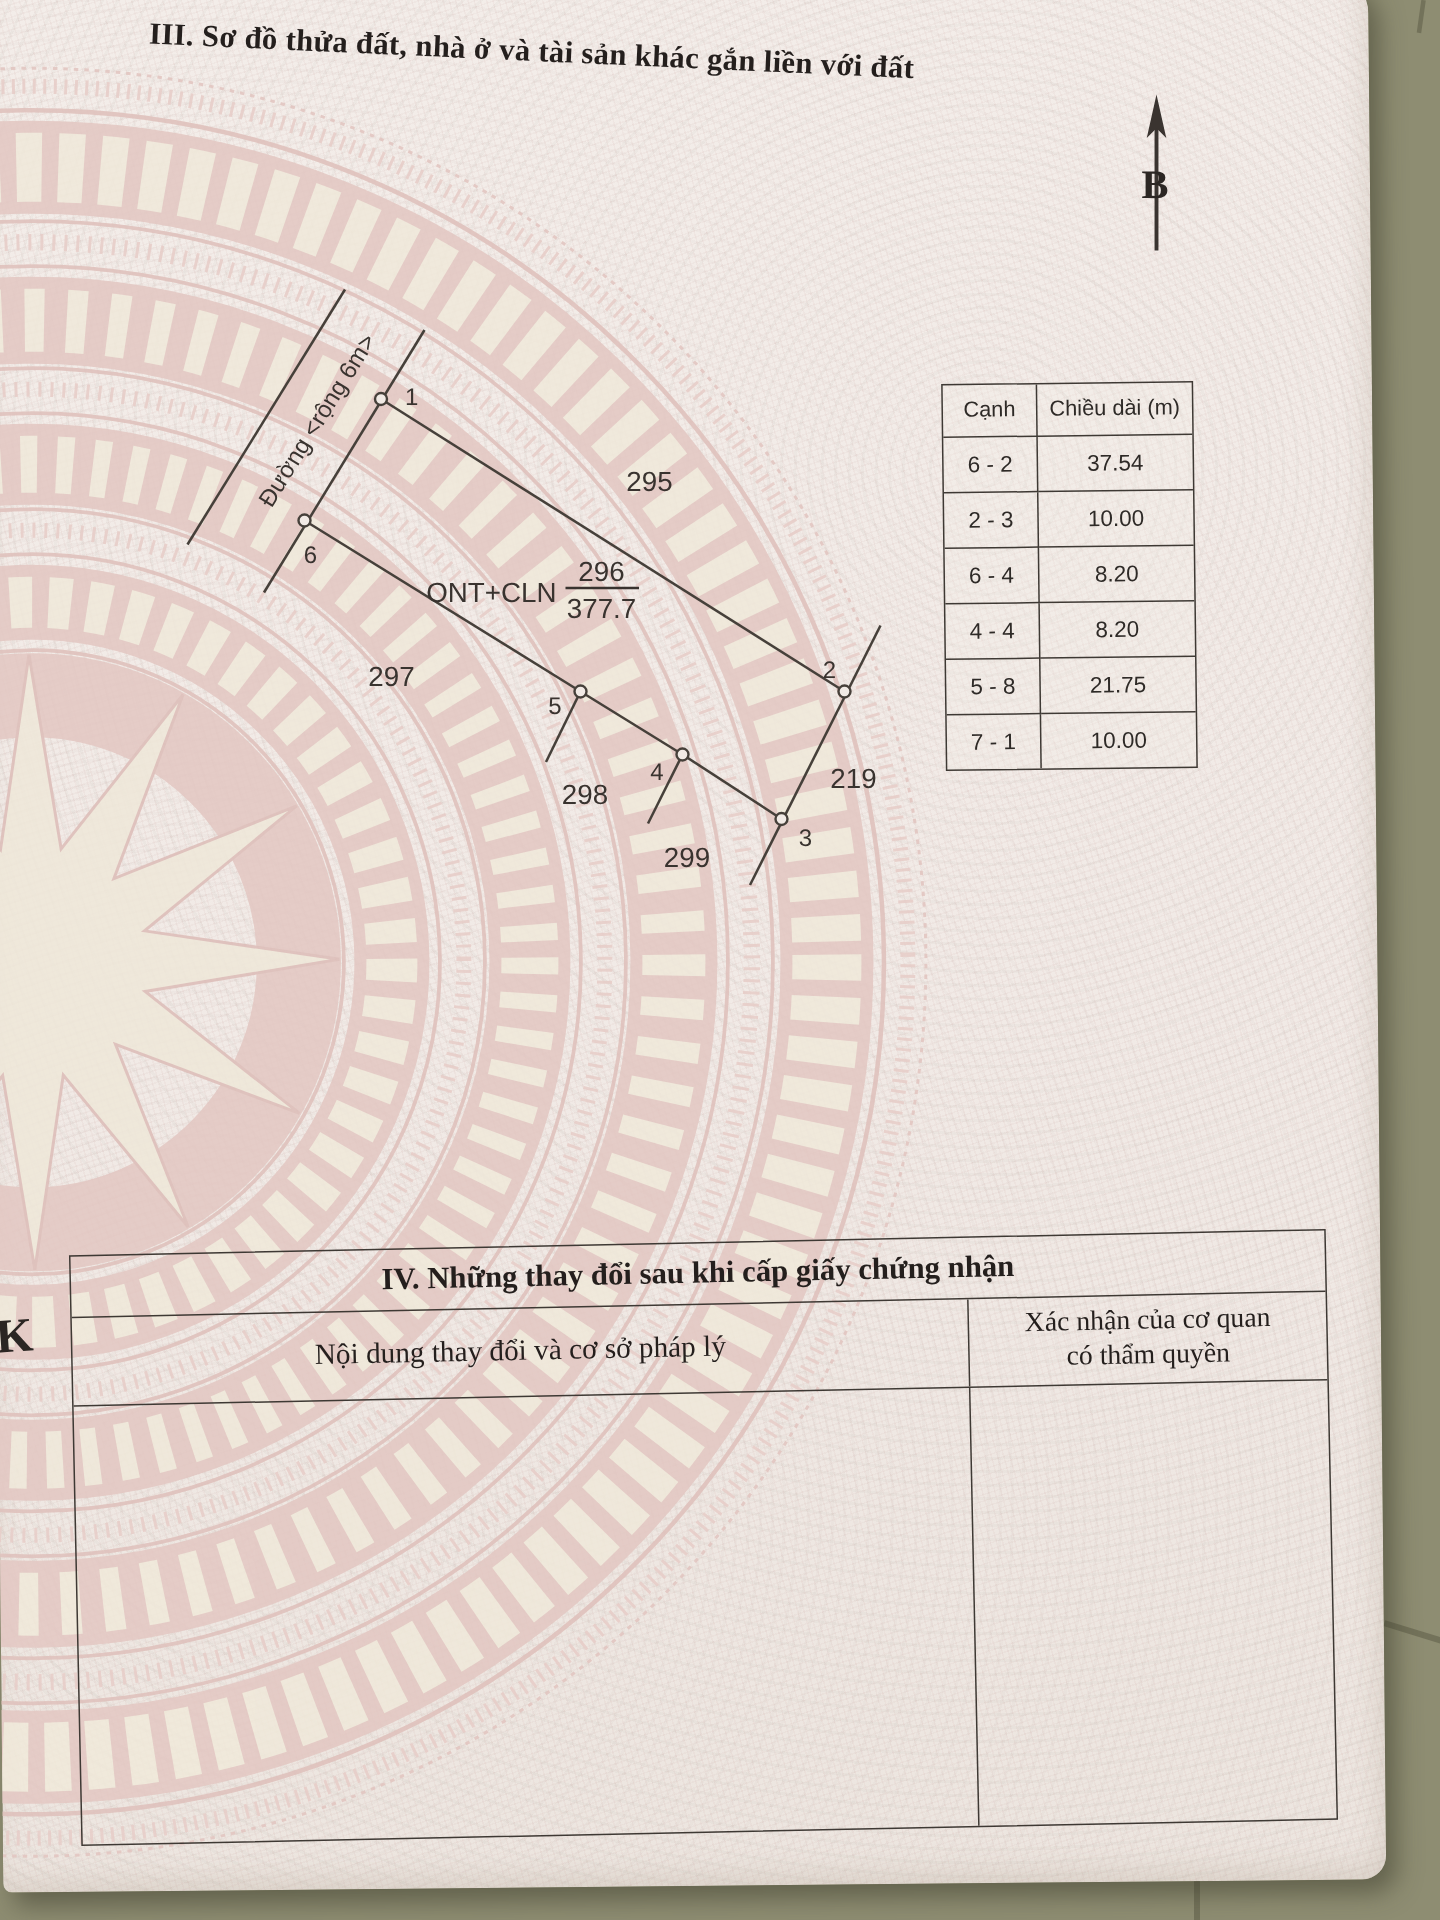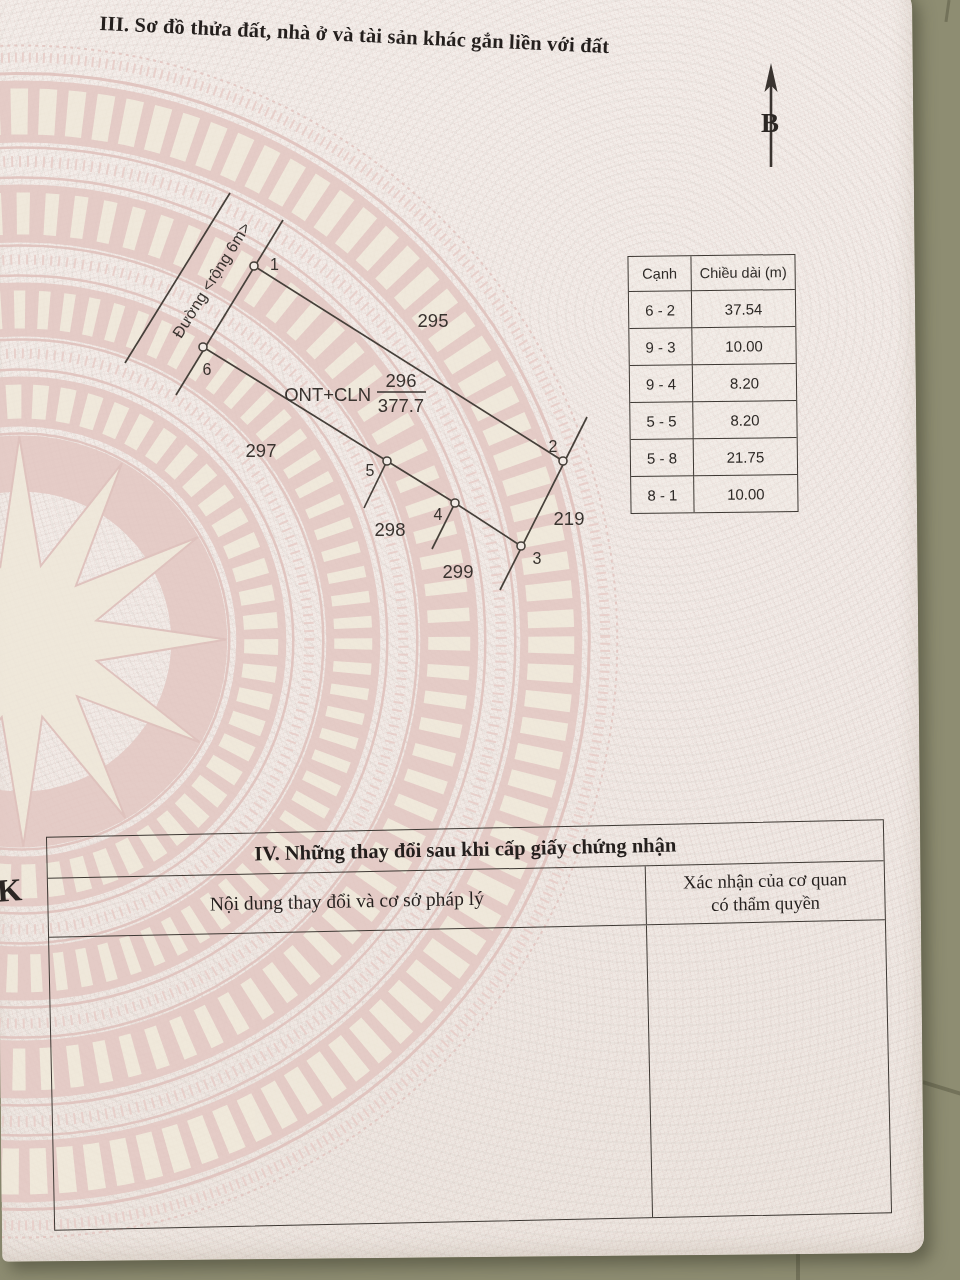--- a/index.html
+++ b/index.html
@@ -190,37 +190,37 @@
   <div class="edge-table">
     <div class="et-row et-head">
       <div class="et-cell">Cạnh</div>
       <div class="et-cell">Chiều dài (m)</div>
     </div>
     <div class="et-row">
       <div class="et-cell">6 - 2</div>
       <div class="et-cell">37.54</div>
     </div>
     <div class="et-row">
-      <div class="et-cell">9 - 3</div>
+      <div class="et-cell">2 - 3</div>
       <div class="et-cell">10.00</div>
     </div>
     <div class="et-row">
-      <div class="et-cell">9 - 4</div>
+      <div class="et-cell">6 - 4</div>
       <div class="et-cell">8.20</div>
     </div>
     <div class="et-row">
-      <div class="et-cell">5 - 5</div>
+      <div class="et-cell">4 - 4</div>
       <div class="et-cell">8.20</div>
     </div>
     <div class="et-row">
       <div class="et-cell">5 - 8</div>
       <div class="et-cell">21.75</div>
     </div>
     <div class="et-row">
-      <div class="et-cell">8 - 1</div>
+      <div class="et-cell">7 - 1</div>
       <div class="et-cell">10.00</div>
     </div>
   </div>
 
   <div class="sec4">
     <div class="s4-title">IV. Những thay đổi sau khi cấp giấy chứng nhận</div>
     <div class="s4-heads">
       <div class="s4-col1">Nội dung thay đổi và cơ sở pháp lý</div>
       <div class="s4-col2">
         <div>Xác nhận của cơ quan</div>

